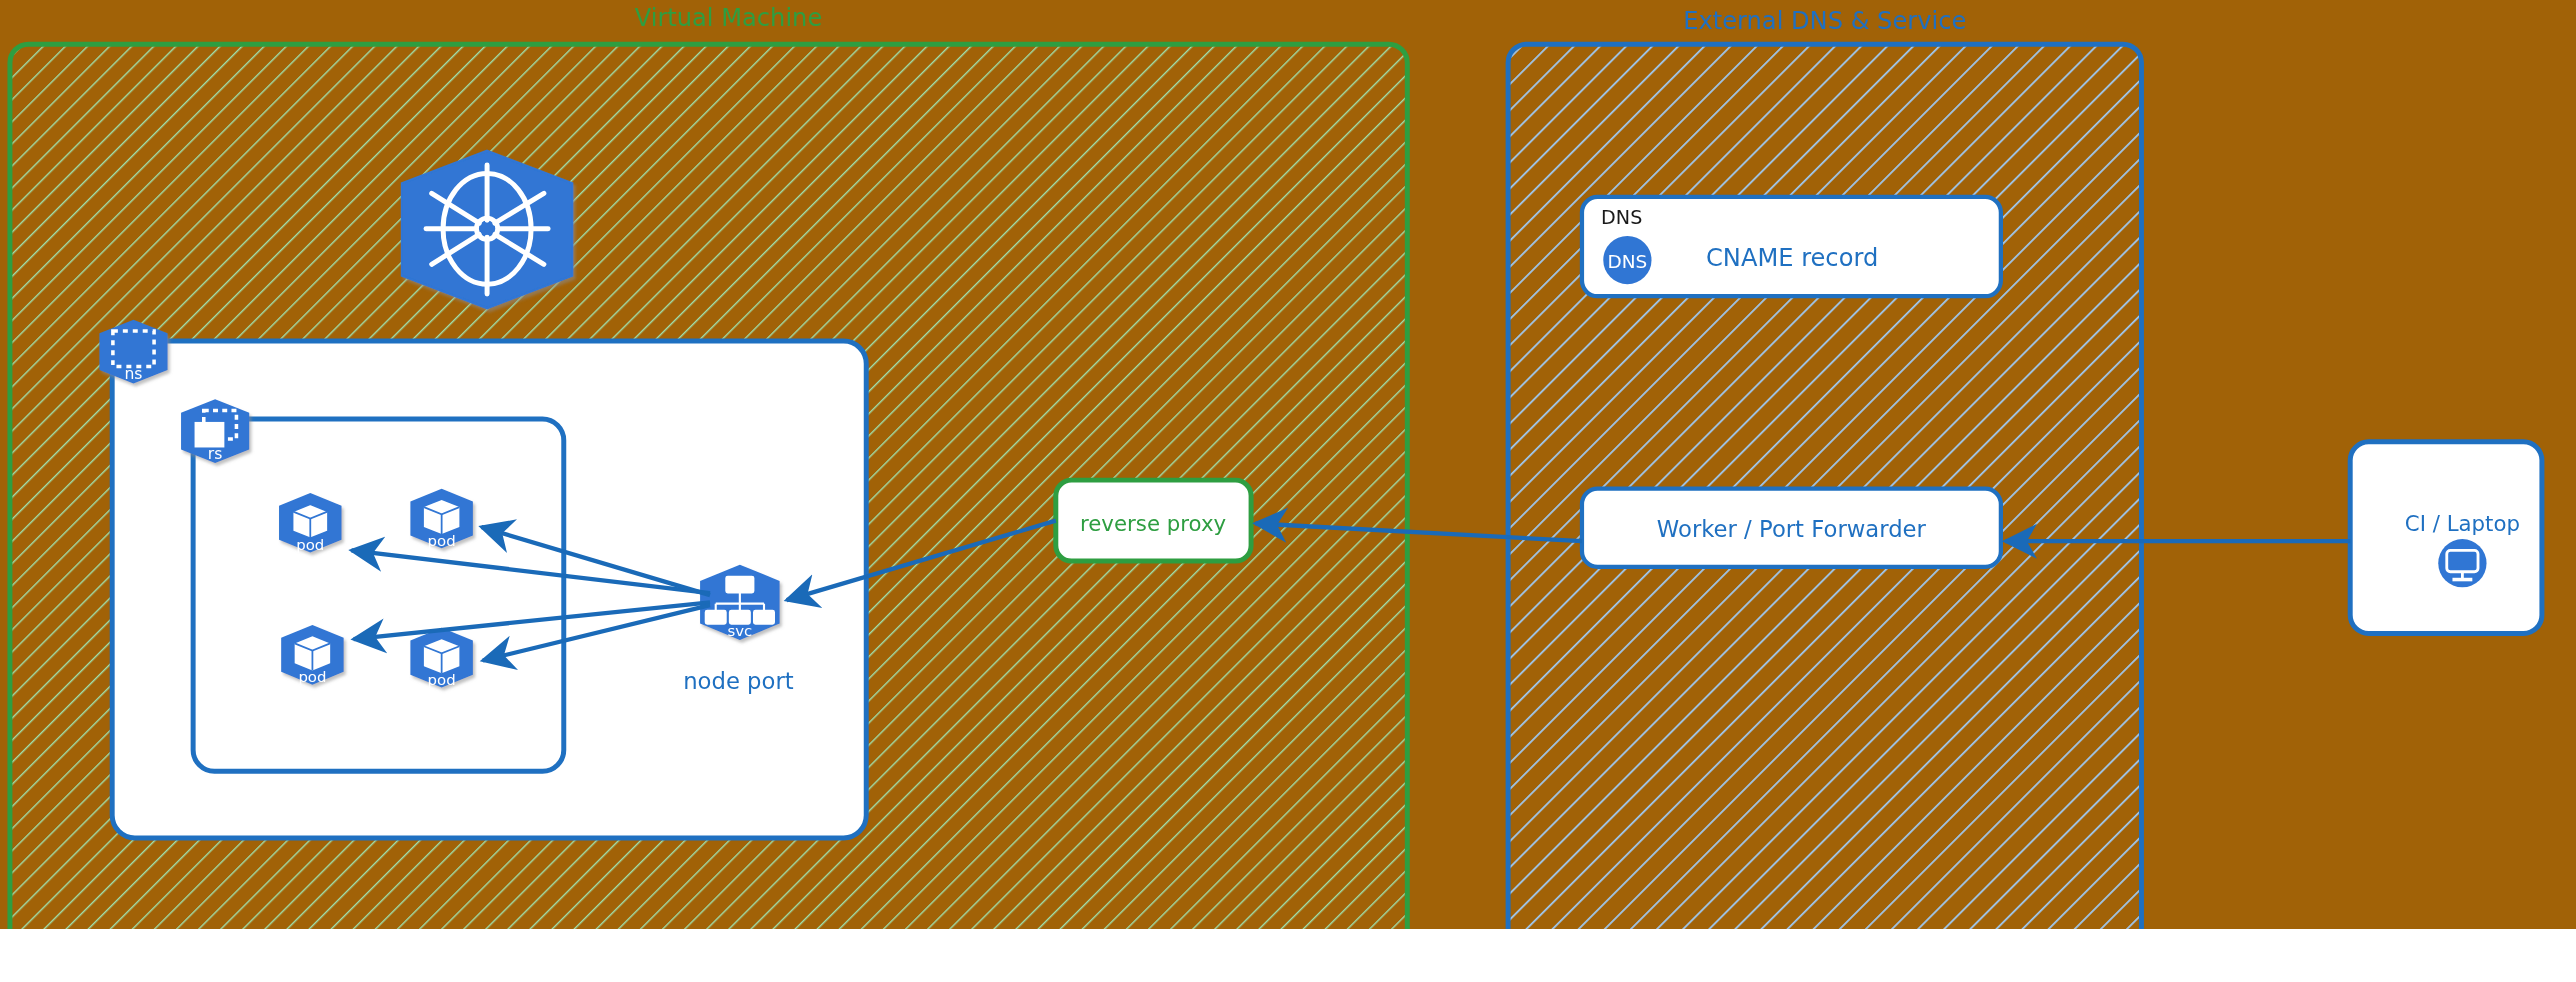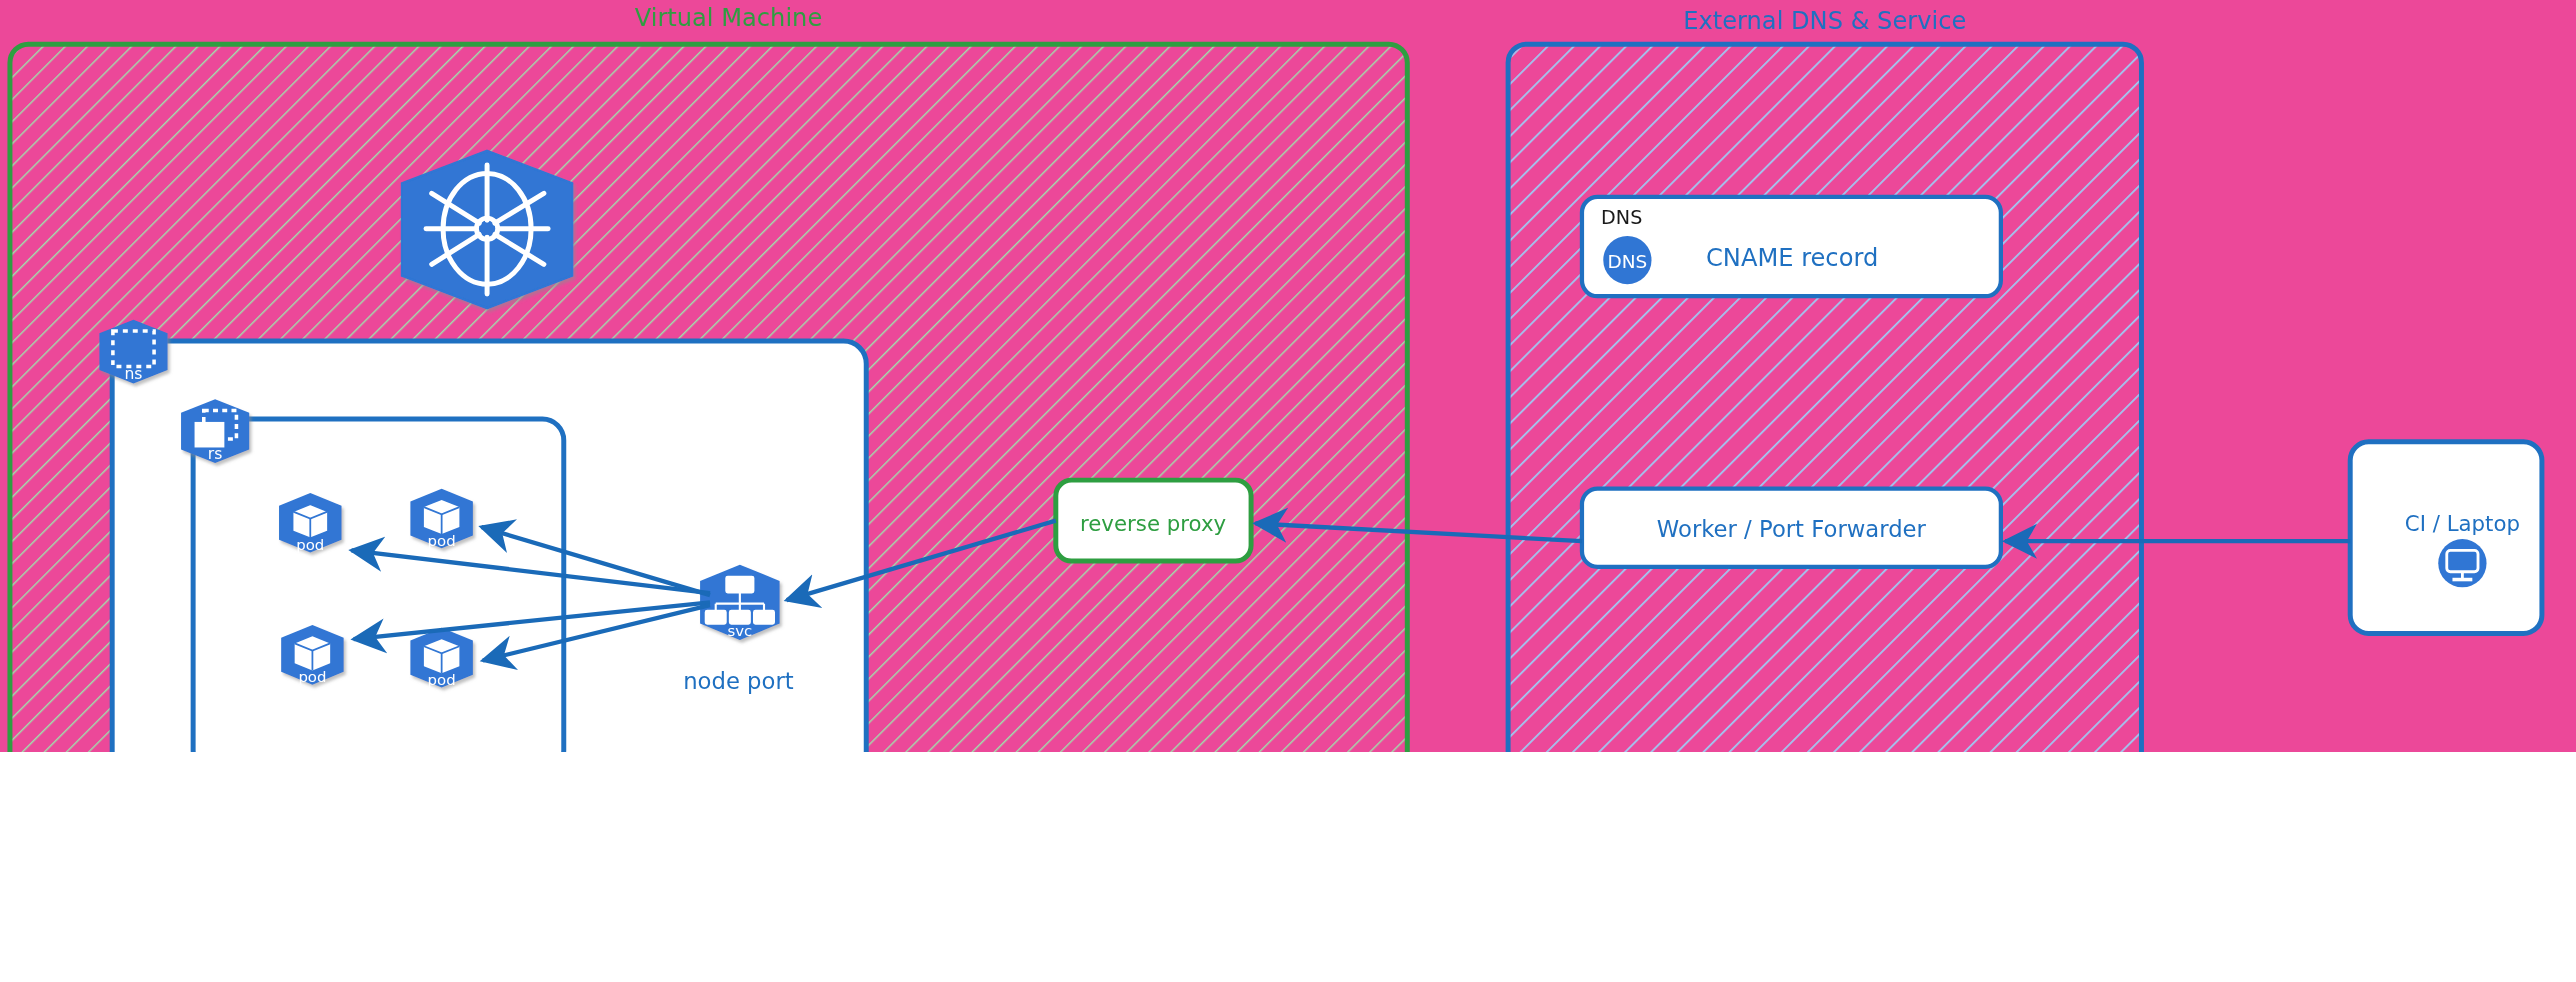--- a/index.html
+++ b/index.html
@@ -1,18 +1,18 @@
 <!DOCTYPE html>
 <html style="font-size:11.4px"><head>
 <meta charset="utf-8">
 <title>Architecture Diagram</title>
 <style>
   html,body{margin:0;padding:0;background:#ffffff;}
   body{font-family:"DejaVu Sans",sans-serif;}
-  #canvas{position:relative;width:2576px;height:752px;background:#ec4899;overflow:hidden;}
+  #canvas{position:relative;width:2576px;height:929px;background:#a16207;overflow:hidden;}
   #canvas svg{position:absolute;top:0;left:0;width:2576px;height:983px;}
   .hand{font-family:"DejaVu Sans",sans-serif;font-weight:400;}
 </style>
 </head>
 <body>
 
 <div id="canvas">
   <svg viewBox="0 0 3628 1384" xmlns="http://www.w3.org/2000/svg">
     <defs>
       <pattern id="hatchGreen" width="22" height="22" patternTransform="rotate(45)" patternUnits="userSpaceOnUse">

